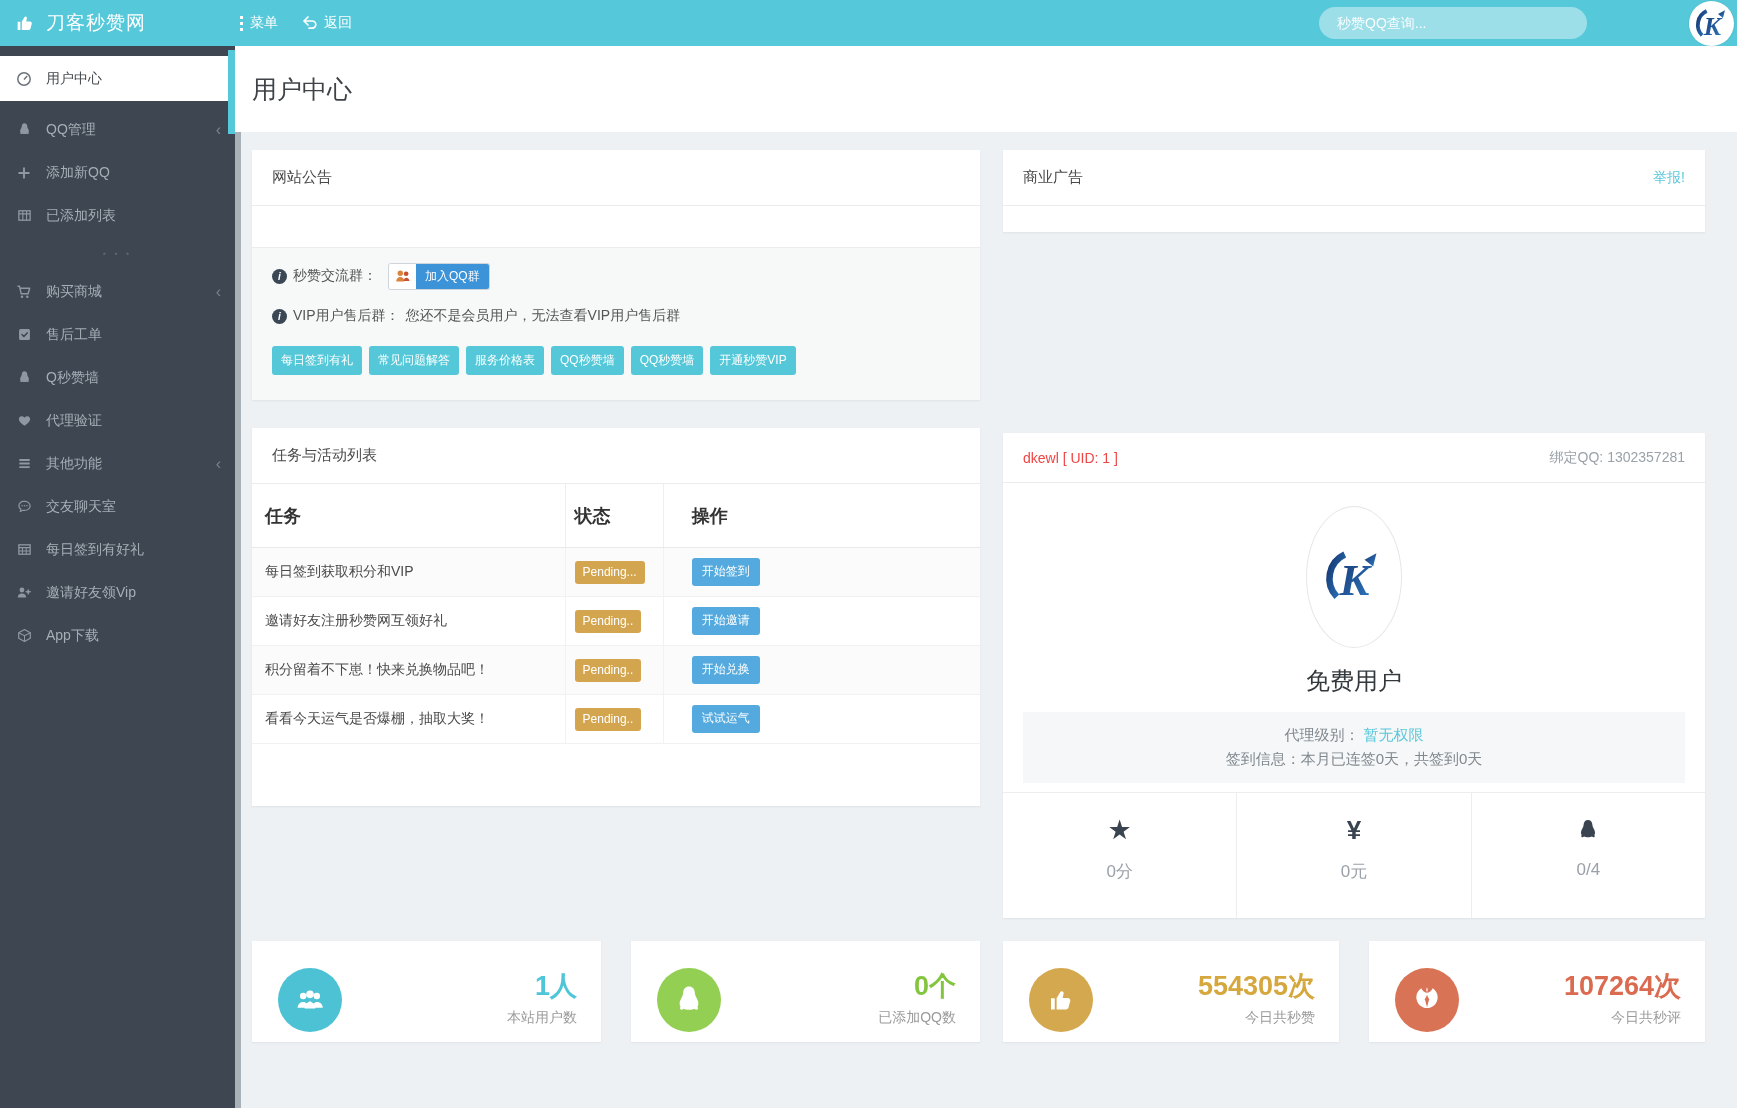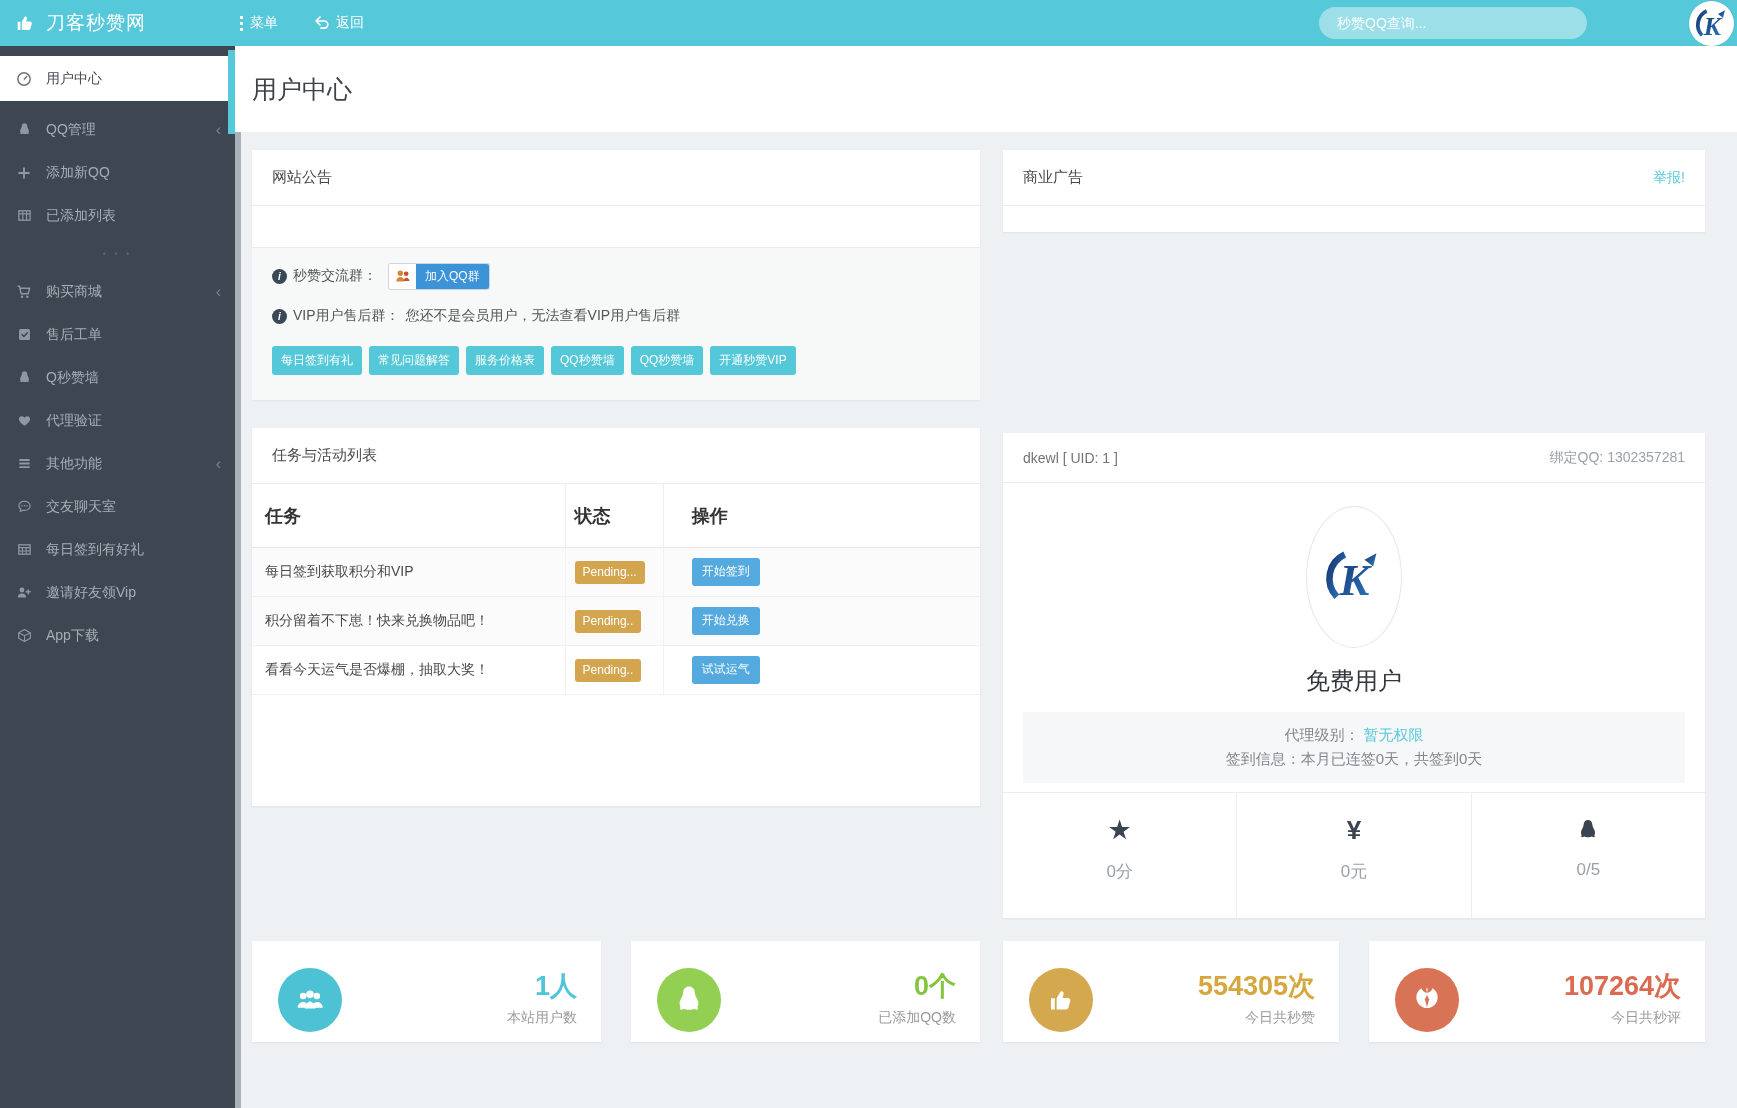--- a/index.html
+++ b/index.html
@@ -6,21 +6,21 @@
   body{
     width:1737px;height:1108px;position:relative;overflow:hidden;
     background:#eef1f4;
     font-family:"Liberation Sans","DejaVu Sans",sans-serif;
     -webkit-font-smoothing:antialiased;
   }
   
   .topbar{position:absolute;left:0;top:0;width:1737px;height:46px;background:#55c8d9;z-index:30;display:flex;align-items:center;}
   .brand{display:flex;align-items:center;gap:10px;padding-left:14px;width:221px;box-sizing:border-box;}
   .brand-title{color:#fff;font-size:19px;letter-spacing:1px;}
-  .topmenu{display:flex;align-items:center;gap:36px;padding-left:18px;}
+  .topmenu{display:flex;align-items:center;gap:24px;padding-left:18px;}
   .topmenu-item{display:flex;align-items:center;gap:6px;color:#fff;font-size:14px;cursor:pointer;}
   .search-wrap{position:absolute;right:150px;top:7px;}
   .search-input{
     width:268px;height:32px;border:none;outline:none;border-radius:16px;
     background:rgba(255,255,255,.42);color:#fff;font-size:14px;padding:0 18px;box-sizing:border-box;
     font-family:"Liberation Sans","DejaVu Sans",sans-serif;
   }
   .search-input::placeholder{color:rgba(255,255,255,.95);}
   .logo-circle{
     position:absolute;right:3px;top:1px;width:45px;height:45px;border-radius:50%;
@@ -70,21 +70,21 @@
   td.t-status{padding-left:9px;}
   td.t-act{padding-left:28px;}
   .badge-pending{display:inline-block;background:#d3a54f;color:#fff;font-size:12px;padding:4px 8px 5px;border-radius:3px;}
   .btn-act{display:inline-block;background:#54aade;color:#fff;font-size:12px;padding:5px 10px 6px;border-radius:3px;cursor:pointer;}
   
   .ad-card{height:82px;box-sizing:border-box;}
   .report-link{color:#5cc9dd;font-size:14px;cursor:pointer;}
   
   .profile-card{margin-top:201px;height:485px;box-sizing:border-box;position:relative;}
   .profile-hd{height:49px;display:flex;align-items:center;justify-content:space-between;padding:0 20px;border-bottom:1px solid #ececec;}
-  .p-name{font-size:14px;color:#737373;}
+  .p-name{font-size:14px;color:#ef4444;}
   .p-bind{font-size:14px;color:#99a2aa;}
   .avatar-wrap{display:flex;justify-content:center;margin-top:23px;}
   .avatar{width:94px;height:140px;border-radius:50%;background:#fff;border:1px solid #e4e7ea;display:flex;align-items:center;justify-content:center;overflow:hidden;}
   .level-name{text-align:center;font-size:24px;color:#33383d;margin-top:17px;}
   .agent-box{margin:15px 20px 0;background:#f6f7f8;padding:11px 0 12px;text-align:center;font-size:15px;color:#80888f;line-height:24px;}
   .agent-link{color:#5bc8da;cursor:pointer;}
   .p-stats{position:absolute;left:0;right:0;bottom:0;height:125px;border-top:1px solid #ededed;display:flex;}
   .p-stat{flex:1;text-align:center;padding-top:21px;box-sizing:border-box;}
   .p-stat + .p-stat{border-left:1px solid #ededed;}
   .p-ico{height:32px;display:flex;align-items:center;justify-content:center;color:#3a4450;}
@@ -341,20 +341,25 @@
               <tr>
             <th class="h1">任务</th>
             <th class="h2">状态</th>
             <th class="h3">操作</th>
           </tr>
           <tr class="odd">
             <td class="t-task">每日签到获取积分和VIP</td>
             <td class="t-status"><span class="badge-pending">Pending...</span></td>
             <td class="t-act"><span class="btn-act">开始签到</span></td>
           </tr>
+          <tr>
+            <td class="t-task">邀请好友注册秒赞网互领好礼</td>
+            <td class="t-status"><span class="badge-pending">Pending..</span></td>
+            <td class="t-act"><span class="btn-act">开始邀请</span></td>
+          </tr>
           <tr class="odd">
             <td class="t-task">积分留着不下崽！快来兑换物品吧！</td>
             <td class="t-status"><span class="badge-pending">Pending..</span></td>
             <td class="t-act"><span class="btn-act">开始兑换</span></td>
           </tr>
           <tr>
             <td class="t-task">看看今天运气是否爆棚，抽取大奖！</td>
             <td class="t-status"><span class="badge-pending">Pending..</span></td>
             <td class="t-act"><span class="btn-act">试试运气</span></td>
           </tr>
@@ -441,21 +446,21 @@
                 <span class="glyph-yen">¥</span>
               </div>
             <div class="p-val">0元</div>
           </div>
           <div class="p-stat">
             <div class="p-ico">
               <svg width="24" height="24" viewBox="0 0 16 16">
                   <path d="M8 1.3c-1.7 0-2.8 1.2-2.9 3-.03.7-.2 1.3-.5 2-.6 1.1-1.3 2.3-1.3 3.6 0 .6.2 1.1.5 1.5-.3.3-.4.7-.3 1 .1.4.7.6 1.3.3l.6-.3c.6.3 1.5.5 2.6.5s2-.2 2.6-.5l.6.3c.6.3 1.2.1 1.3-.3.1-.3 0-.7-.3-1 .3-.4.5-.9.5-1.5 0-1.3-.7-2.5-1.3-3.6-.3-.7-.47-1.3-.5-2-.1-1.8-1.2-3-2.9-3z" fill="#3a4450"></path>
                 </svg>
             </div>
-            <div class="p-val">0/5</div>
+            <div class="p-val">0/4</div>
           </div>
         </div>
       </div>
 
       <div class="bottom-row right-b">
         <div class="card stat-card">
           <div class="stat-circle c-gold">
             <svg width="30" height="30" viewBox="0 0 24 24">
                 <path d="M4 10.5v9H7v-9H4zm4.5 9h7.6c.9 0 1.7-.6 1.9-1.5l1.4-5.3c.3-1.2-.6-2.4-1.9-2.4h-4.2l.8-3.4c.2-1-.5-2-1.5-2-.5 0-1 .3-1.3.8L8.5 10.5v9z" fill="#fff"></path>
               </svg>

